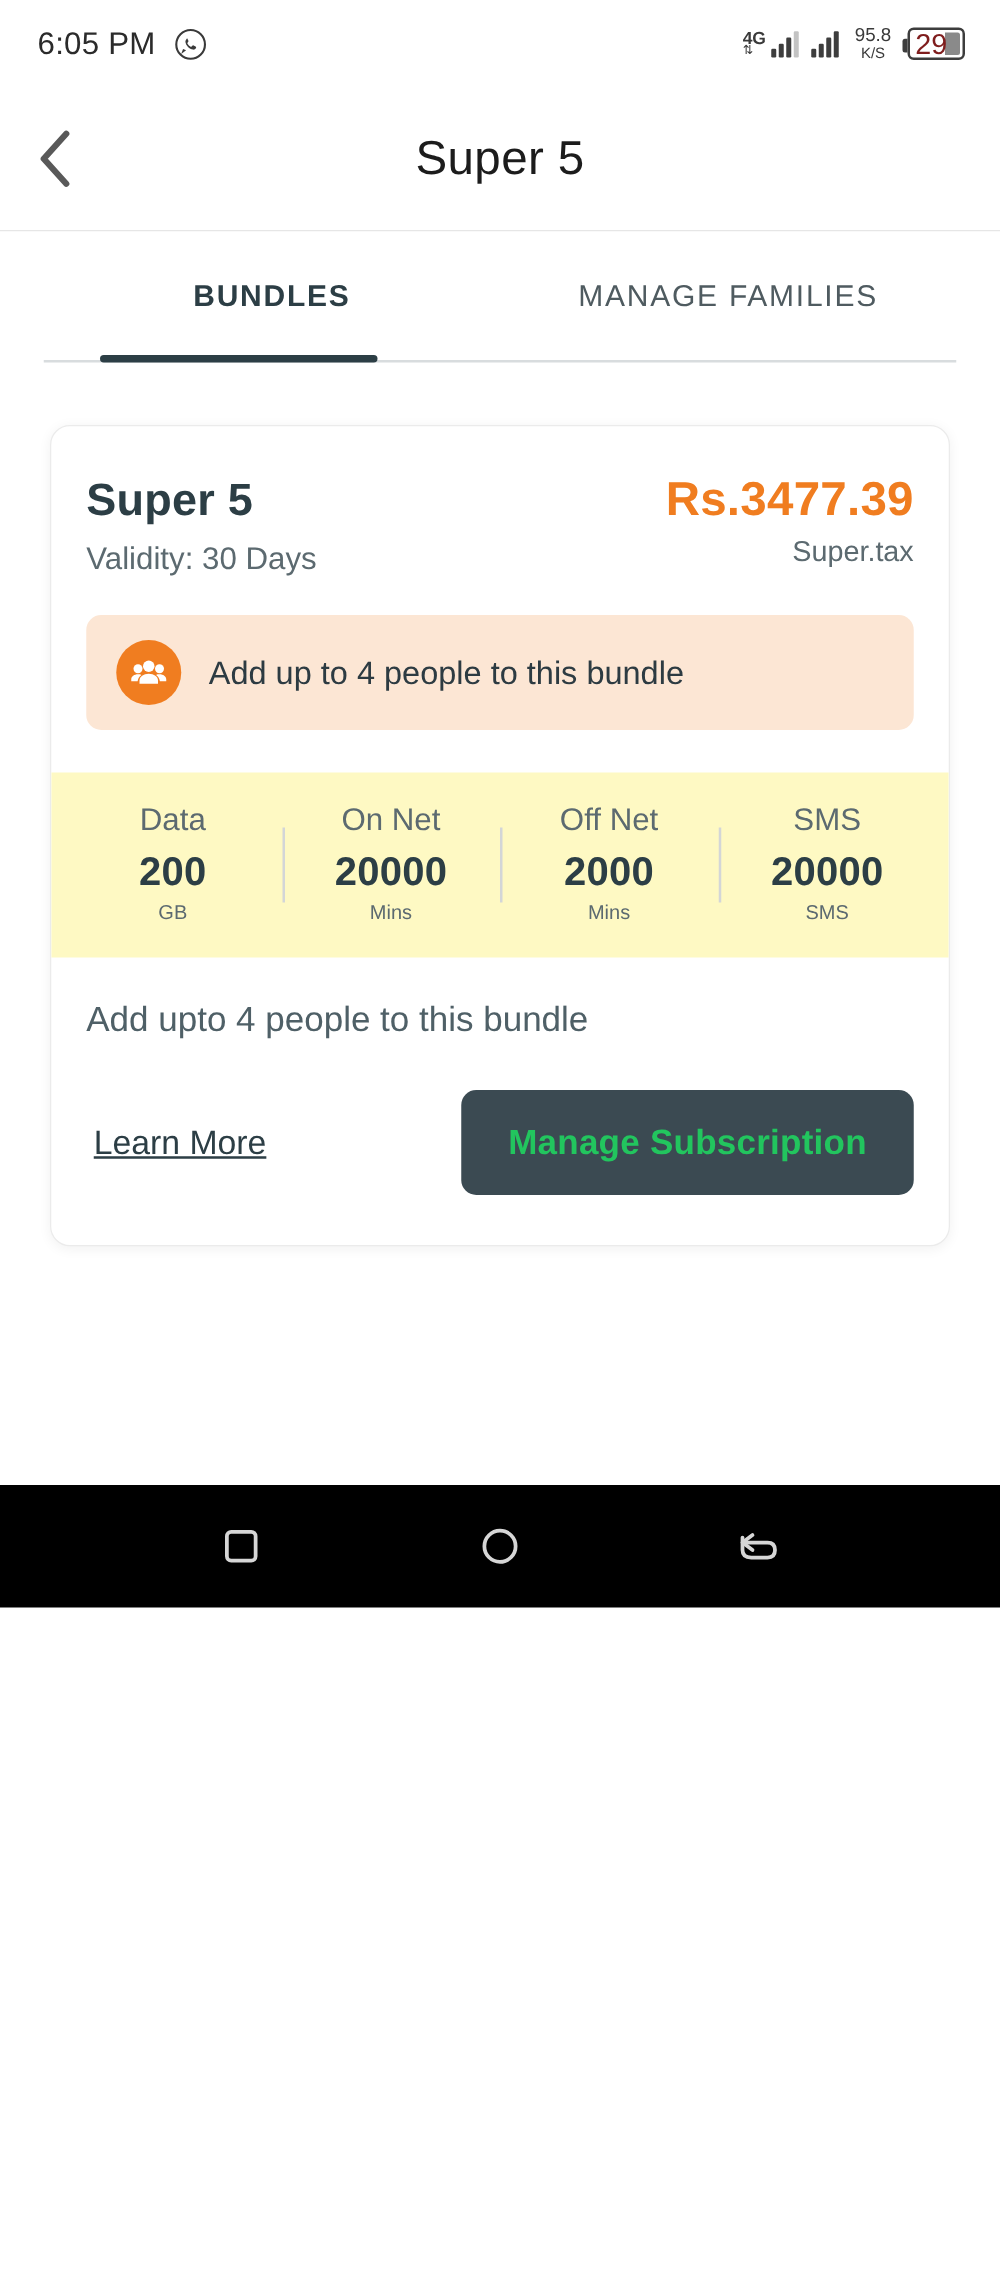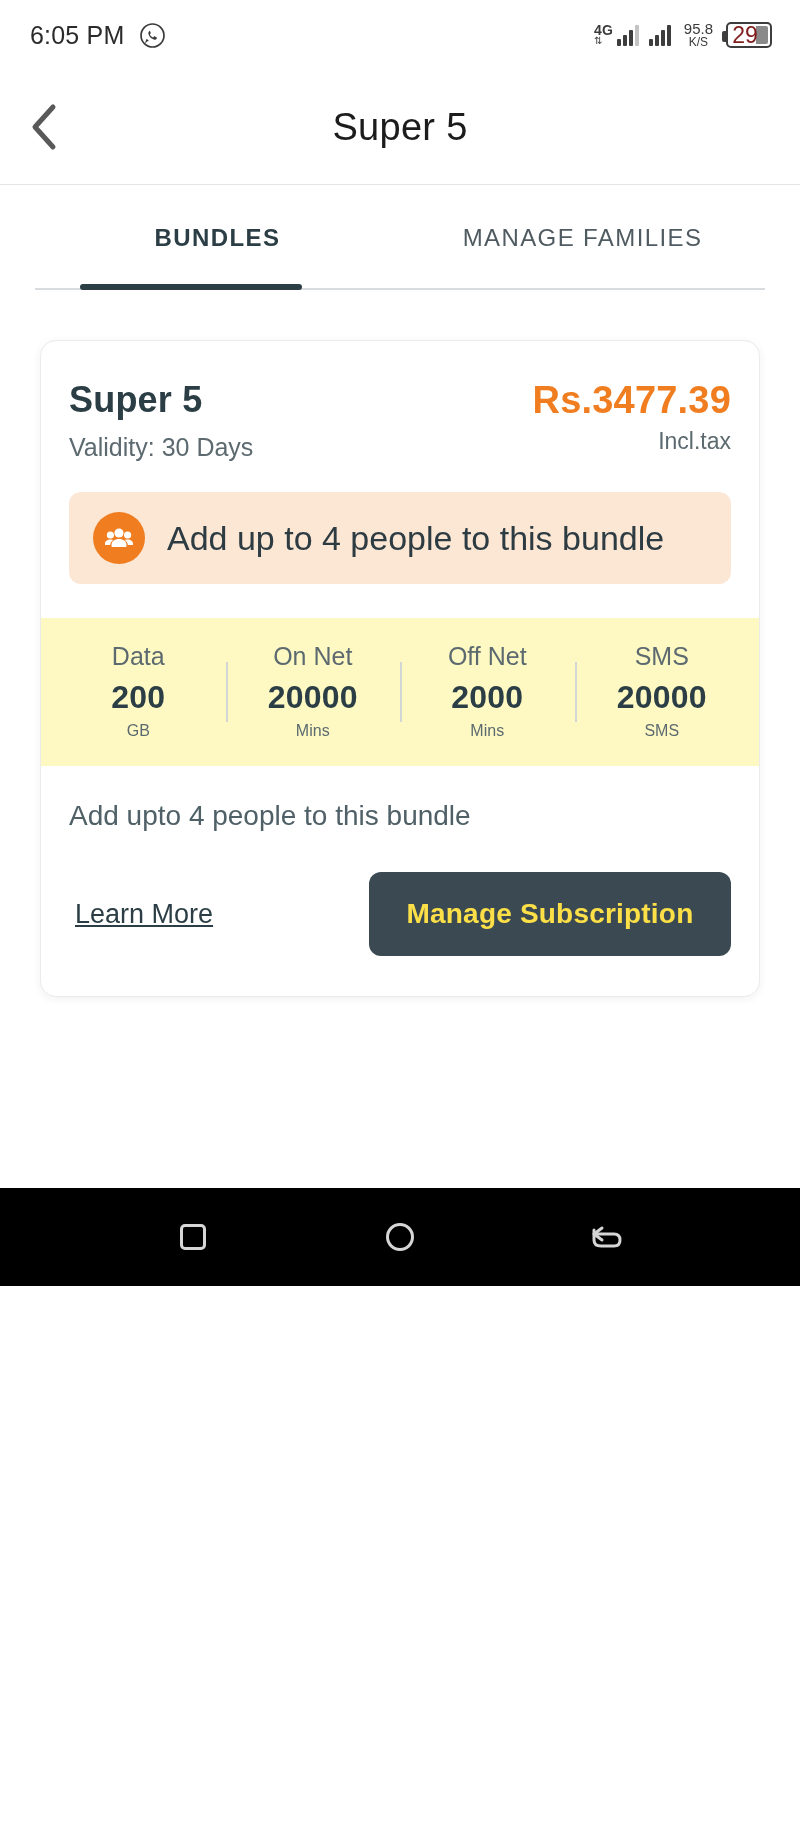--- a/index.html
+++ b/index.html
@@ -79,21 +79,21 @@
   .incl { font-size:23px; color:#5c6a70; margin-top:6px; }
 
   .promo {
     margin-top:30px; background:#fce6d4; border-radius:12px;
     display:flex; align-items:center; gap:22px; padding:20px 24px;
   }
   .promo-icon {
     flex:0 0 52px; width:52px; height:52px; border-radius:50%;
     background:#f07d20; display:flex; align-items:center; justify-content:center;
   }
-  .promo-text { font-size:34px; color:#2d3b42; }
+  .promo-text { font-size:26px; color:#2d3b42; }
 
   .stats {
     background:#fef9c3; display:flex; align-items:stretch;
     padding:24px 10px 26px 10px;
   }
   .stat { flex:1; text-align:center; position:relative; padding:0 4px; }
   .stat + .stat:before {
     content:""; position:absolute; left:0; top:20px; bottom:18px; width:2px; background:#d3d6d7;
   }
   .stat-label { font-size:25px; color:#5c6a70; }
@@ -101,21 +101,21 @@
   .stat-unit { font-size:16px; color:#5c6a70; }
 
   .card-bottom { padding:34px 28px 40px 28px; }
   .addupto { font-size:28px; color:#4f6067; }
   .actions { display:flex; align-items:center; margin-top:40px; }
   .learn-more {
     font-size:27px; color:#2c3e45; text-decoration:underline; cursor:pointer;
     padding-left:6px; margin-right:auto;
   }
   .manage-btn {
-    background:#3b4a52; color:#fde047; font-size:28px; font-weight:700;
+    background:#3b4a52; color:#22c55e; font-size:28px; font-weight:700;
     border:none; border-radius:12px; padding:26px 34px; cursor:pointer;
     min-width:362px; letter-spacing:.2px;
   }
 
   
   .navbar {
     flex:0 0 98px; background:#000000; display:flex; align-items:center; justify-content:space-around;
     padding:0 90px;
   }
   .nav-ico { width:46px; height:46px; display:flex; align-items:center; justify-content:center; cursor:pointer; }
@@ -189,21 +189,21 @@
     <div class="card">
 
       <div class="card-top">
         <div class="title-row">
           <div>
             <div class="bundle-name">Super 5</div>
             <div class="validity">Validity: 30 Days</div>
           </div>
           <div class="price-col">
             <div class="price">Rs.3477.39</div>
-            <div class="incl">Incl.tax</div>
+            <div class="incl">Super.tax</div>
           </div>
         </div>
 
         <div class="promo">
           <span class="promo-icon">
             <svg width="32" height="32" viewBox="0 0 32 32">
               <circle cx="16" cy="11" r="4.6" fill="#ffffff"></circle>
               <circle cx="7.4" cy="13" r="3.6" fill="#ffffff"></circle>
               <circle cx="24.6" cy="13" r="3.6" fill="#ffffff"></circle>
               <path d="M16 17c-4.2 0-7.4 2.4-7.4 5.4V25h14.8v-2.6c0-3-3.2-5.4-7.4-5.4z" fill="#ffffff"></path>

